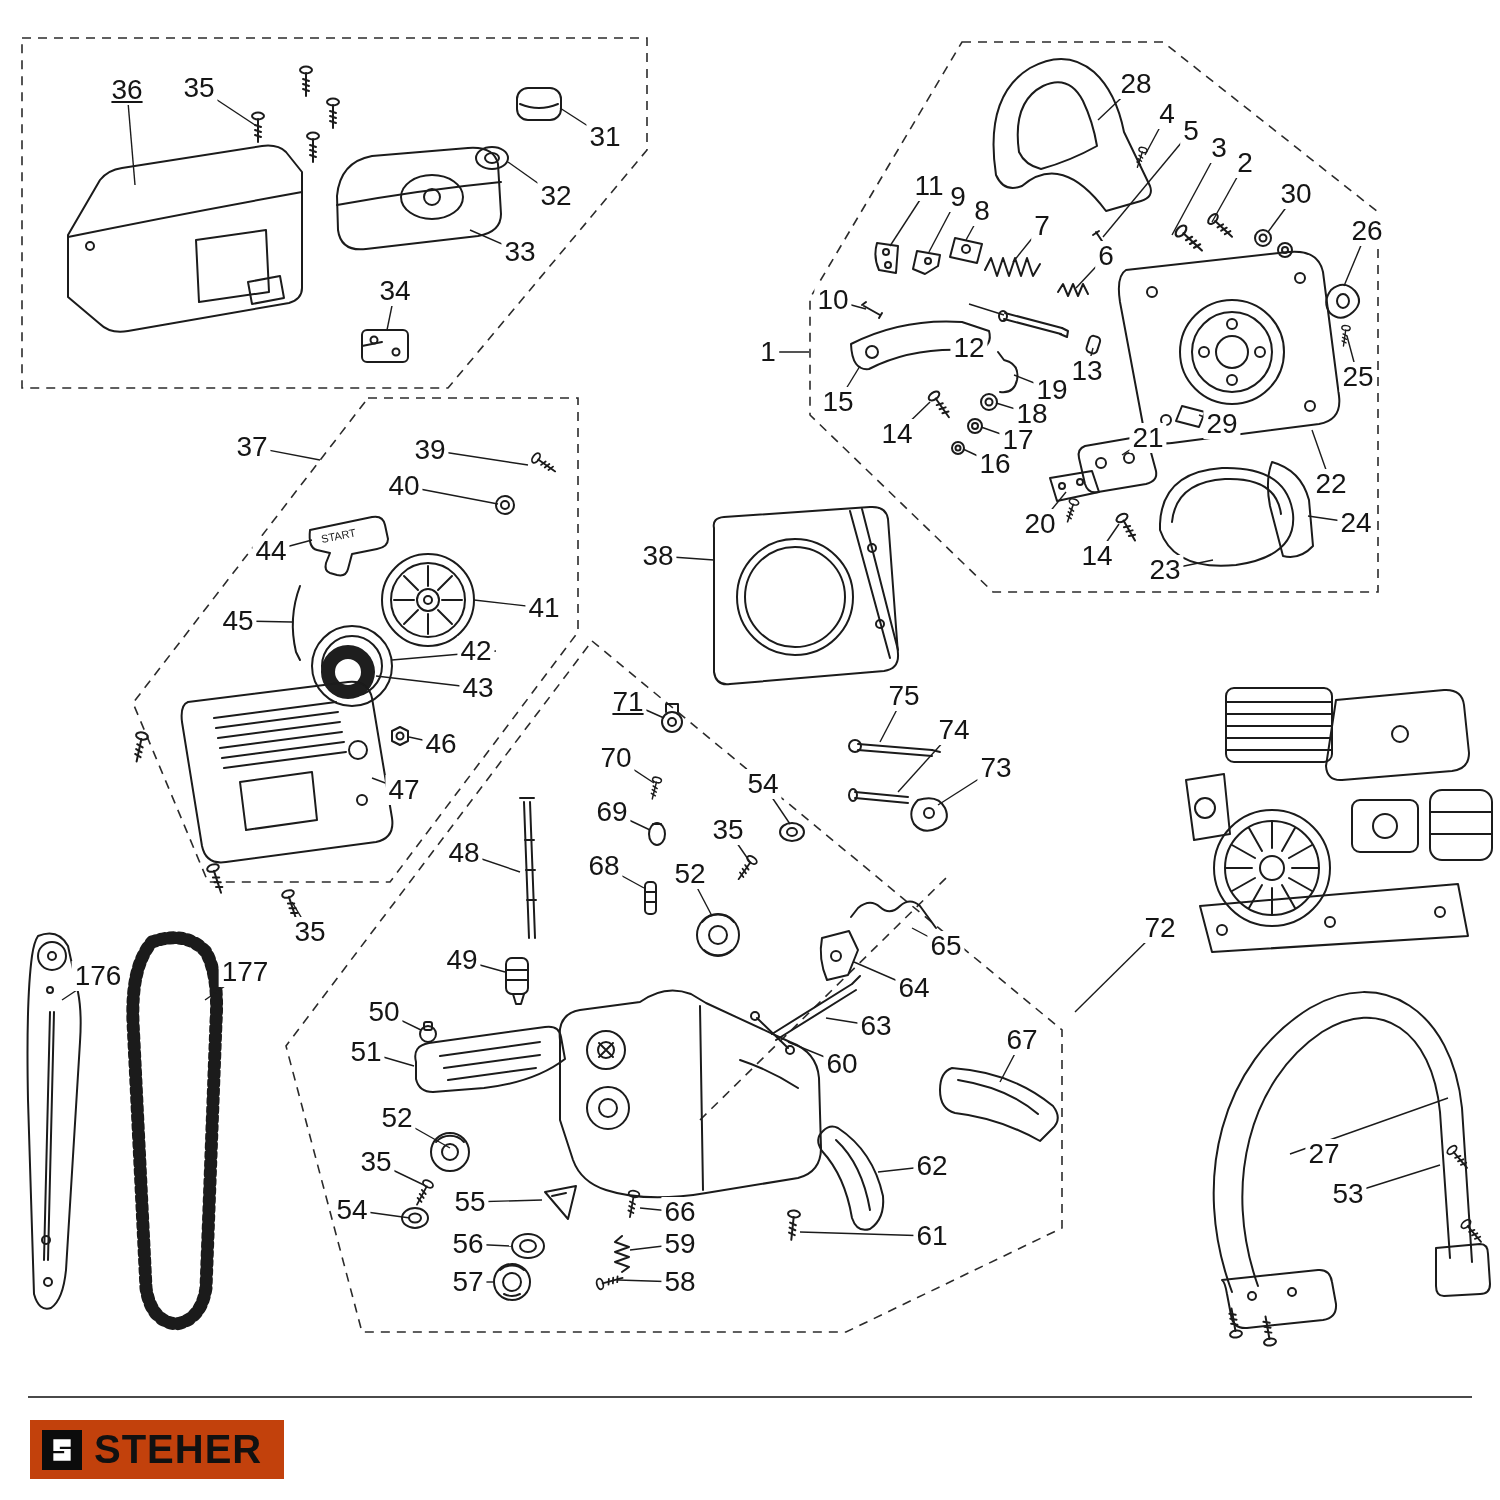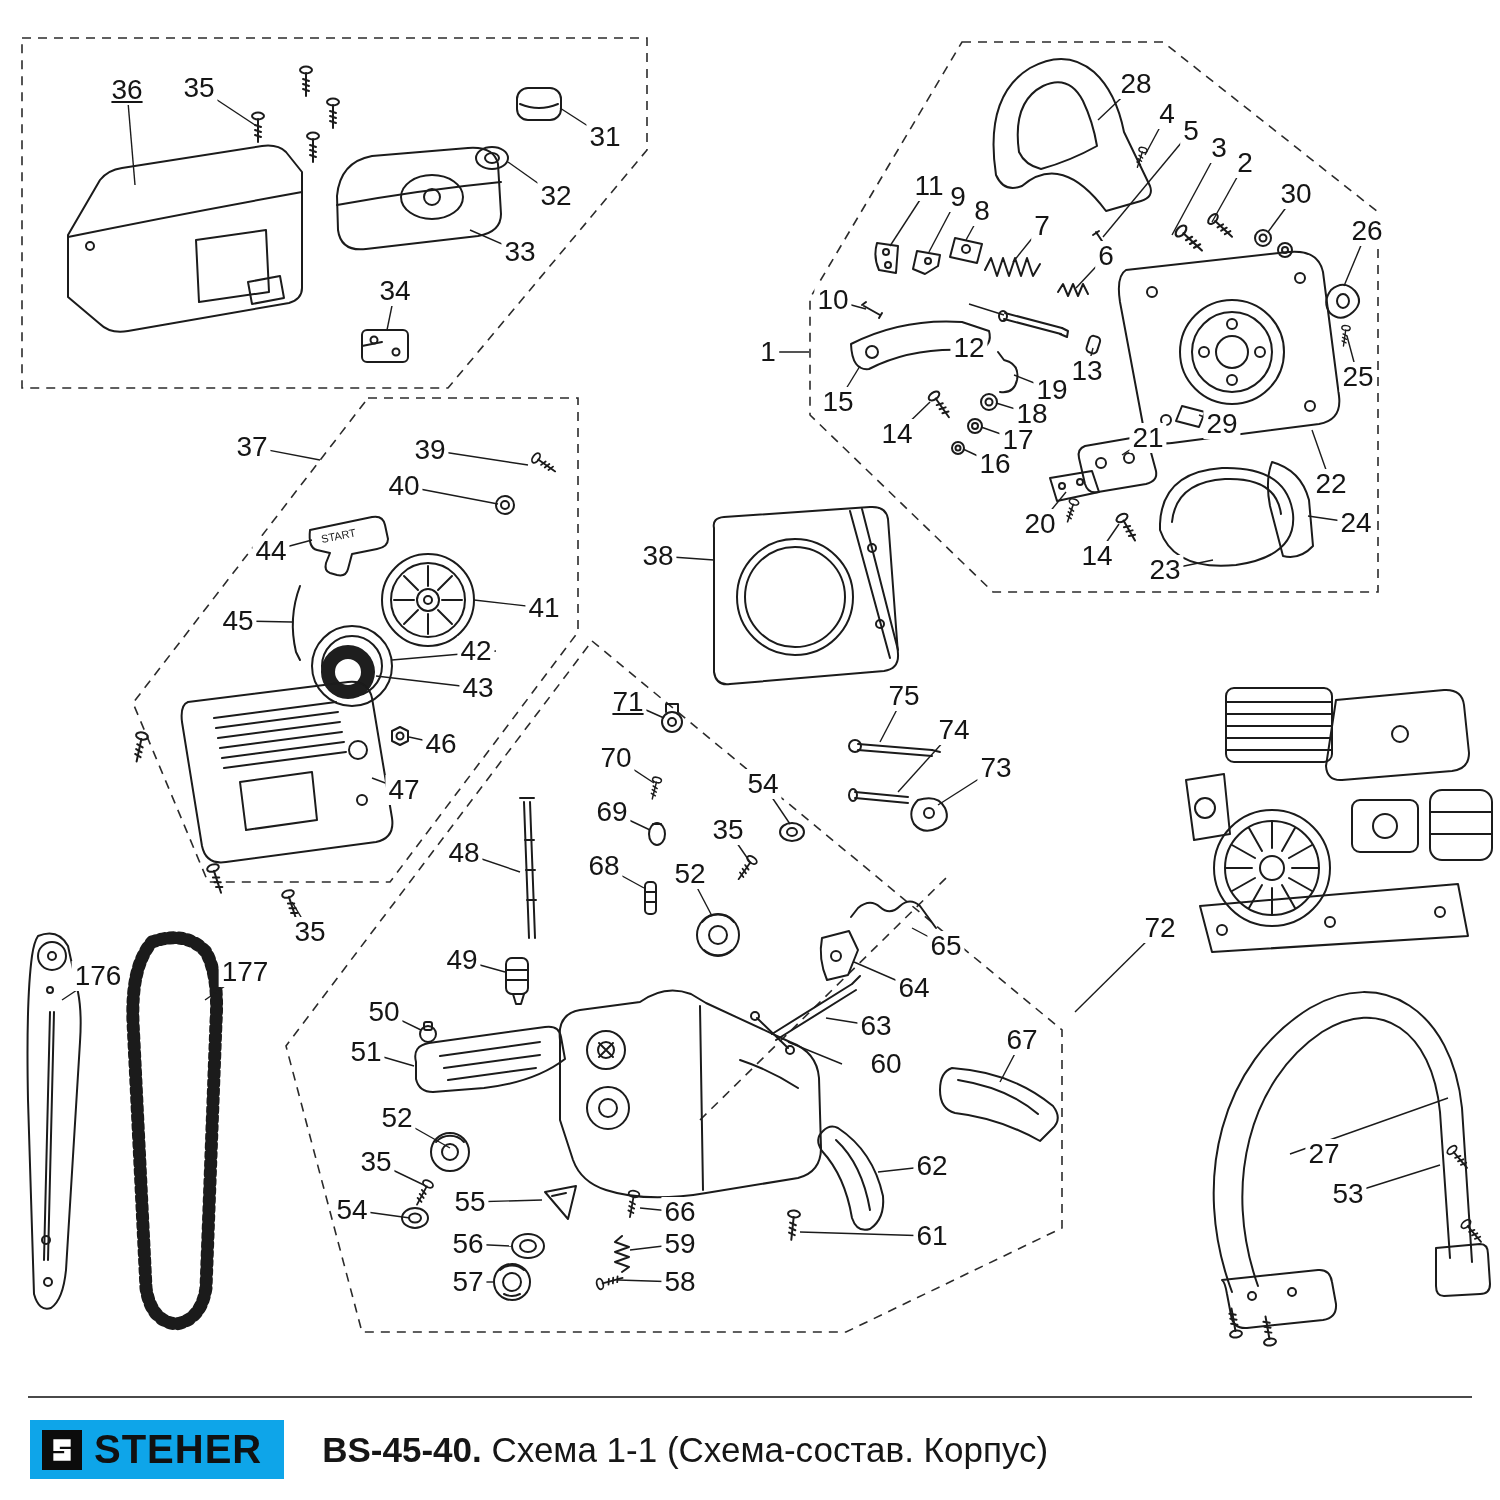--- a/index.html
+++ b/index.html
@@ -7,21 +7,21 @@
   .stage{position:relative;width:1500px;height:1500px;overflow:hidden;background:#fff;}
   #art{position:absolute;left:0;top:0;}
   #callout-layer{position:absolute;left:0;top:0;width:1500px;height:1400px;}
   .callout{
     position:absolute;transform:translate(-50%,-50%);
     font-size:28px;line-height:1;color:#151515;background:#ffffff;
     padding:1px 3px;white-space:nowrap;z-index:3;
   }
   .footer-rule{position:absolute;left:28px;right:28px;top:1396px;border-top:2px solid #4a4a4a;}
   .footer{position:absolute;left:30px;top:1420px;display:flex;align-items:center;gap:38px;z-index:4;}
-  .logo{background:#0ea5e9;display:flex;align-items:center;gap:12px;padding:7px 22px 7px 12px;}
+  .logo{background:#c2410c;display:flex;align-items:center;gap:12px;padding:7px 22px 7px 12px;}
   .logo-mark{width:40px;height:40px;background:#0c0c0c;display:flex;align-items:center;justify-content:center;}
   .logo-text{font-size:40px;font-weight:bold;color:#111;letter-spacing:1px;}
   .title{font-size:35px;color:#161616;}
   .title .model{font-weight:bold;}
   svg text{font-family:"Liberation Sans",sans-serif;}
 </style>
 </head>
 <body>
 
 <div class="stage">
@@ -575,21 +575,21 @@
       <div class="callout" style="left: 728px; top: 830px;">35</div>
       <div class="callout" style="left: 604px; top: 866px;">68</div>
       <div class="callout" style="left: 690px; top: 874px;">52</div>
       <div class="callout" style="left: 464px; top: 853px;">48</div>
       <div class="callout" style="left: 462px; top: 960px;">49</div>
       <div class="callout" style="left: 946px; top: 946px;">65</div>
       <div class="callout" style="left: 914px; top: 988px;">64</div>
       <div class="callout" style="left: 384px; top: 1012px;">50</div>
       <div class="callout" style="left: 366px; top: 1052px;">51</div>
       <div class="callout" style="left: 876px; top: 1026px;">63</div>
-      <div class="callout" style="left: 842px; top: 1064px; margin-left: 44px;">60</div>
+      <div class="callout" style="left: 842px; top: 1064px;">60</div>
       <div class="callout" style="left: 1022px; top: 1040px;">67</div>
       <div class="callout" style="left: 397px; top: 1118px;">52</div>
       <div class="callout" style="left: 376px; top: 1162px;">35</div>
       <div class="callout" style="left: 932px; top: 1166px;">62</div>
       <div class="callout" style="left: 352px; top: 1210px;">54</div>
       <div class="callout" style="left: 470px; top: 1202px;">55</div>
       <div class="callout" style="left: 680px; top: 1212px;">66</div>
       <div class="callout" style="left: 932px; top: 1236px;">61</div>
       <div class="callout" style="left: 468px; top: 1244px;">56</div>
       <div class="callout" style="left: 680px; top: 1244px;">59</div>
@@ -605,18 +605,14 @@
   <div class="footer-rule"></div>
   <div class="footer">
     <div class="logo">
       <span class="logo-mark">
         <svg width="26" height="26" viewBox="0 0 24 24" aria-hidden="true">
           <path fill="#ffffff" d="M20,2 H4 V13 H14 V15 H4 V22 H20 V11 H10 V9 H20 Z"></path>
         </svg>
       </span>
       <span class="logo-text">STEHER</span>
     </div>
-    <div class="title">
-      <span class="model">BS-45-40.</span>
-      <span>Схема 1-1 (Схема-состав. Корпус)</span>
-    </div>
   </div>
 </div>
 
 </body></html>

